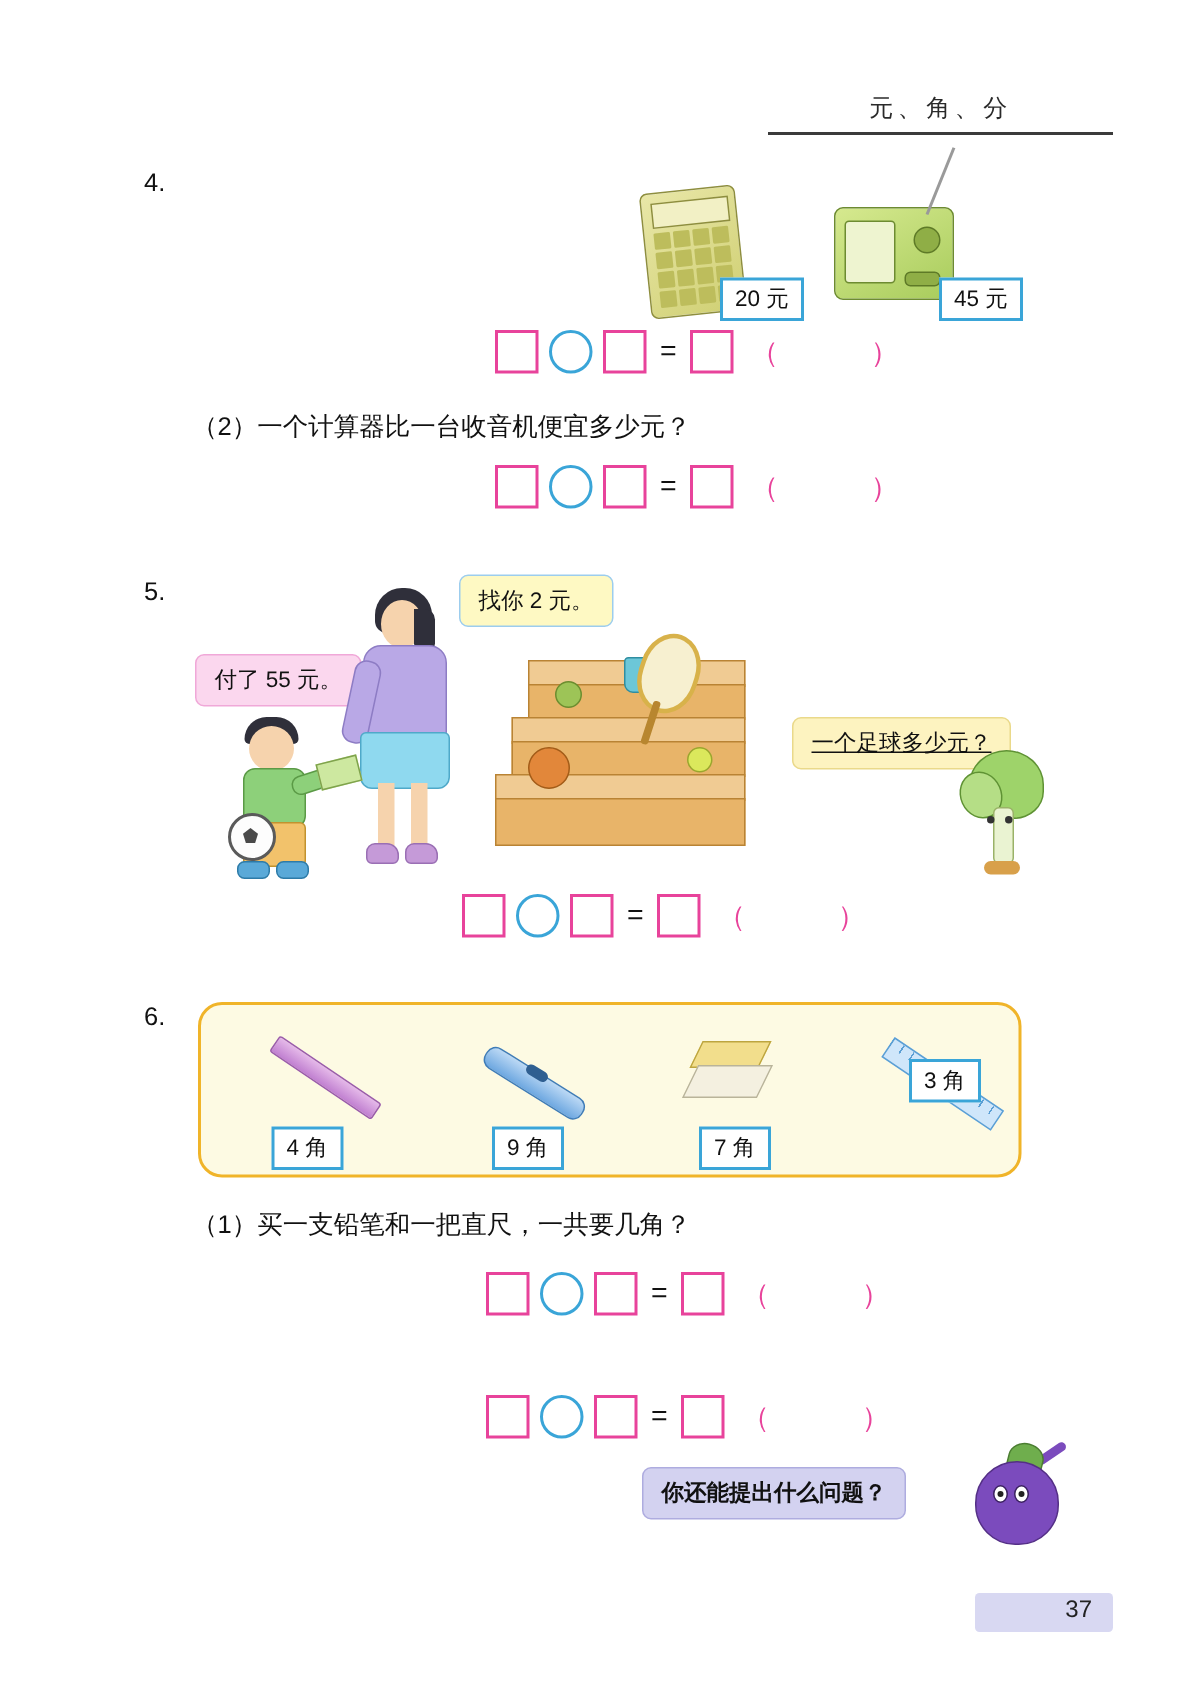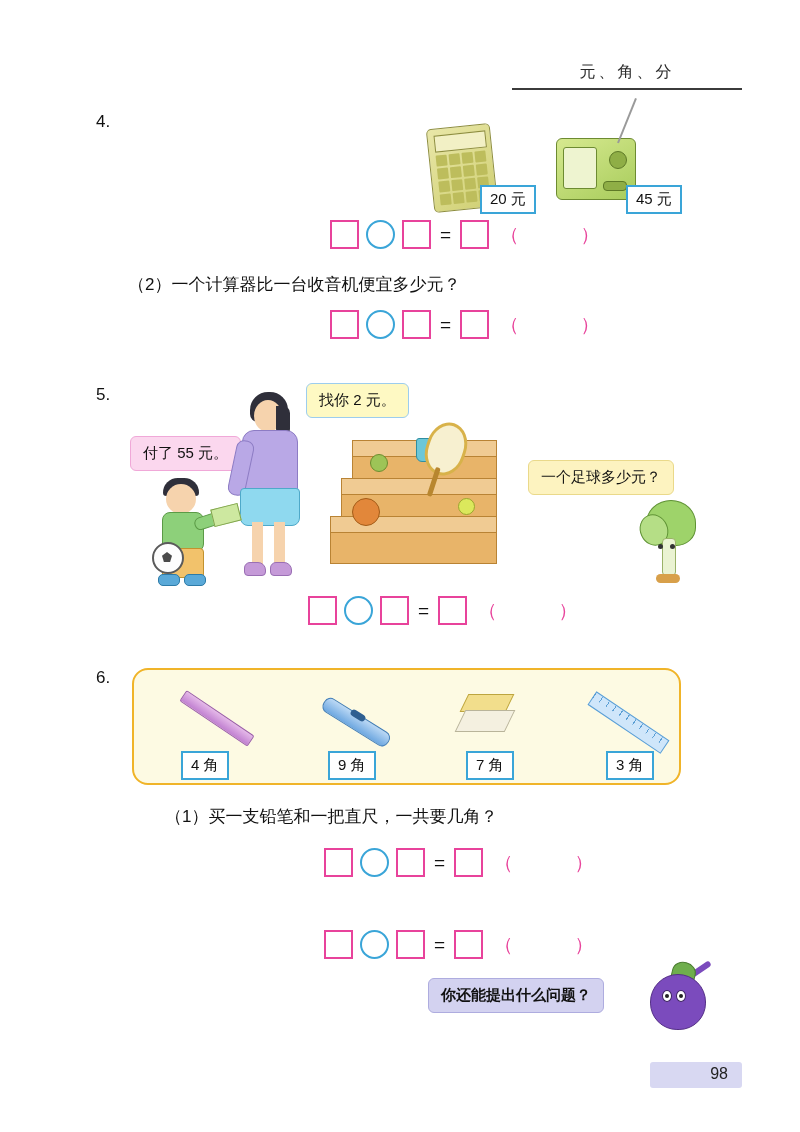--- a/index.html
+++ b/index.html
@@ -377,21 +377,21 @@
     <div class="sq"></div>
     <span class="paren">（ ）</span>
   </div>
 
   <div style="position:absolute; left:96px; top:385px;">
     <span class="q-num">5.</span>
   </div>
 
   <div class="bubble blue" style="left:306px; top:383px;">找你 2 元。</div>
   <div class="bubble pink" style="left:130px; top:436px;">付了 55 元。</div>
-  <div class="bubble yellow" style="left:528px; top:460px;">一个足球多少元？</div>
+  <div class="bubble yellow" style="left:528px; top:478px;text-decoration:underline;">一个足球多少元？</div>
 
   <div class="woman">
     <div class="hair"></div>
     <div class="head"></div>
     <div class="hair2"></div>
     <div class="body"></div>
     <div class="arm"></div>
     <div class="skirt"></div>
     <div class="leg l1"></div>
     <div class="leg l2"></div>
@@ -461,23 +461,23 @@
     <div class="bot"></div>
   </div>
   <div class="ruler">
     <div class="body"></div>
     <div class="ticks"></div>
   </div>
 
   <div class="tag" style="position:absolute; left:181px; top:751px;">4 角</div>
   <div class="tag" style="position:absolute; left:328px; top:751px;">9 角</div>
   <div class="tag" style="position:absolute; left:466px; top:751px;">7 角</div>
-  <div class="tag" style="position:absolute; left:606px; top:751px;">3 角</div>
-
-  <div style="position:absolute; left:128px; top:802px;margin-left:37px;">
+  <div class="tag" style="position:absolute; left:606px; top:706px;">3 角</div>
+
+  <div style="position:absolute; left:128px; top:802px;">
     <span class="body-text">（1）</span><span class="body-text">买一支铅笔和一把直尺，一共要几角？</span>
   </div>
 
   <div class="eq" style="position:absolute; left:324px; top:848px;">
     <div class="sq"></div>
     <div class="circ"></div>
     <div class="sq"></div>
     <span class="eqsign">=</span>
     <div class="sq"></div>
     <span class="paren">（ ）</span>
@@ -498,15 +498,15 @@
   <div class="eggplant">
     <div class="arm"></div>
     <div class="cap"></div>
     <div class="bulb"></div>
     <div class="eye e1"></div>
     <div class="eye e2"></div>
     <div class="pupil p1"></div>
     <div class="pupil p2"></div>
   </div>
 
-  <div class="pagenum">98</div>
+  <div class="pagenum">37</div>
 
 </div>
 
 </body></html>

